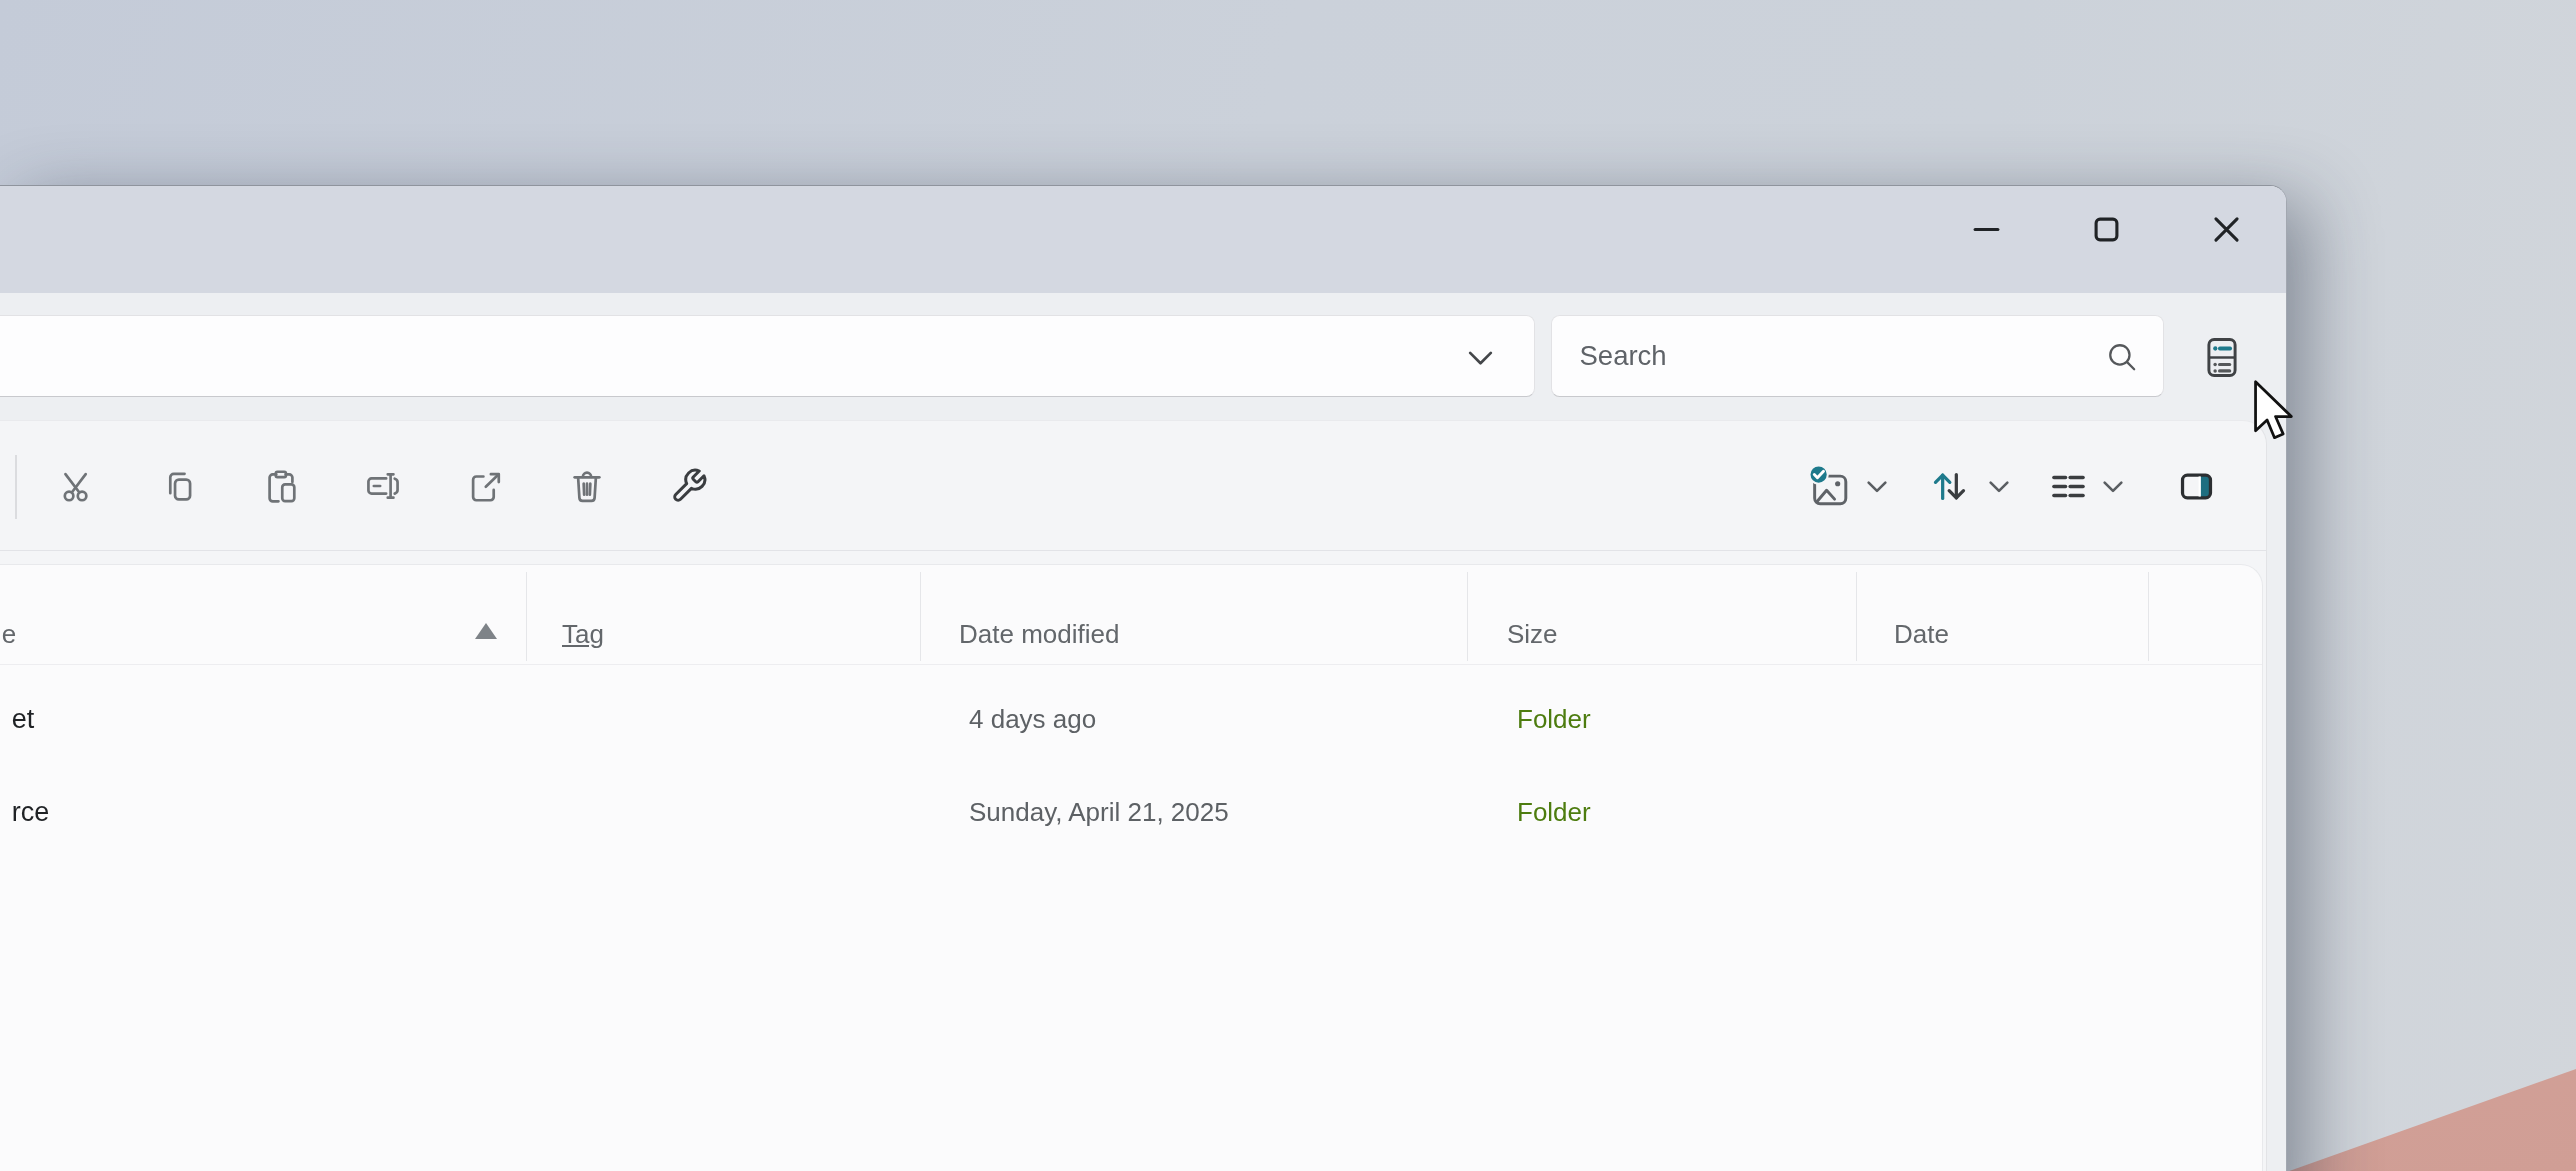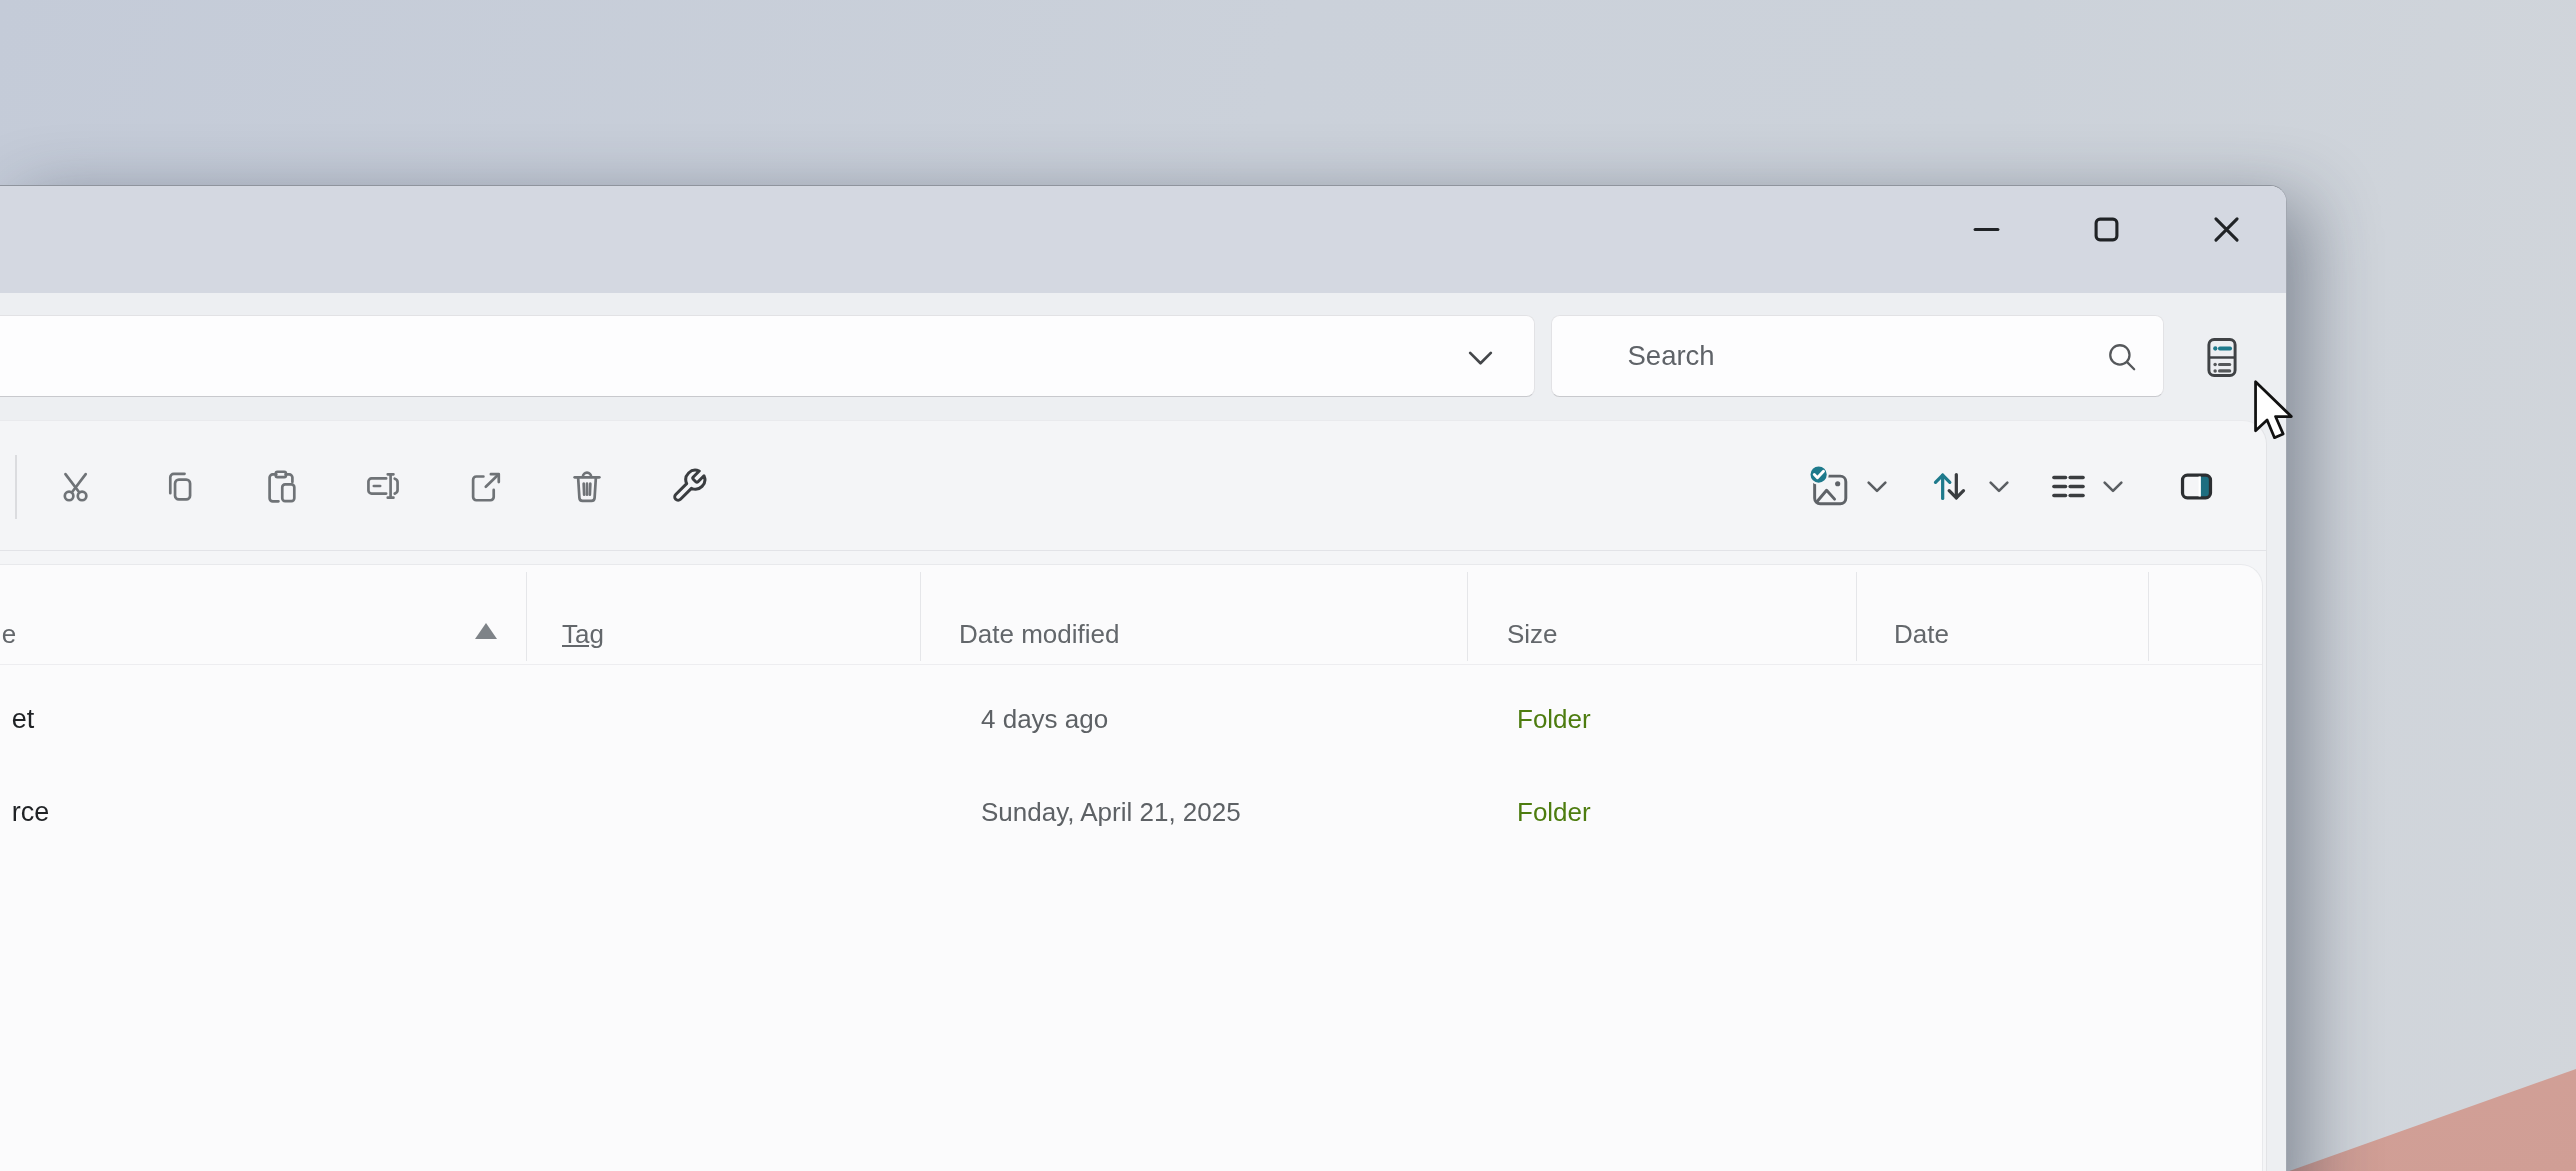--- a/index.html
+++ b/index.html
@@ -33,21 +33,21 @@
   .address-bar {
     position:absolute; left:-34px; top:22px; width:1569px; height:82px;
     background:#fdfdfe; border:0.9px solid #e2e2e5; border-bottom-color:#c8c9cd; border-radius:8.6px;
   }
   .address-input { position:absolute; left:26px; right:94px; top:0; height:100%; border:none; outline:none; background:transparent; font-size:27.5px; color:#3c4043; font-family:inherit; }
   .address-chevron { position:absolute; right:39px; top:29px; }
   .search-box {
     position:absolute; left:1551px; top:22px; width:613px; height:82px;
     background:#fdfdfe; border:0.9px solid #e2e2e5; border-bottom-color:#c8c9cd; border-radius:8.6px;
   }
-  .search-input { position:absolute; left:27.5px; top:0; height:100%; width:481px; border:none; outline:none; background:transparent; font-size:27.5px; color:#404040; font-family:inherit;margin-left:48px; }
+  .search-input { position:absolute; left:27.5px; top:0; height:100%; width:481px; border:none; outline:none; background:transparent; font-size:27.5px; color:#404040; font-family:inherit; }
   .search-input::placeholder { color:#5f6368; opacity:1; }
   .search-mag { position:absolute; right:24px; top:24px; }
   .status-btn { position:absolute; left:2192px; top:34px; width:60px; height:60px; display:flex; align-items:center; justify-content:center; cursor:default; }
   
   .content-panel {
     position:absolute; left:0; top:234px; right:19px; bottom:0;
     background:#f4f5f7; border-top-right-radius:24px;
     border-top:0.9px solid #e9eaed; border-right:0.9px solid #e2e3e6;
   }
   .toolbar-sep-left { position:absolute; left:14.6px; top:34px; width:2.6px; height:64px; background:#dbdcdf; }
@@ -64,21 +64,21 @@
   }
   .col-divider { position:absolute; top:6.9px; height:89px; width:0.9px; background:#e5e6e9; }
   .hdr-label { position:absolute; top:54px; font-size:26px; color:#63676b; white-space:nowrap; }
   .sort-triangle { position:absolute; left:475px; top:58px; width:0; height:0;
     border-left:11px solid transparent; border-right:11px solid transparent; border-bottom:16.3px solid #7e8388; }
   .hdr-bottom { position:absolute; left:0; right:0; top:99px; height:0.9px; background:#ededf0; }
   .file-row { position:absolute; left:10px; right:0; height:93px; }
   .row-1 { top:107px; } .row-2 { top:200px; }
   .cell { position:absolute; top:50%; transform:translateY(-50%); white-space:nowrap; }
   .cell-name { left:1.7px; font-size:27px; color:#1f2225; }
-  .cell-date { left:959px; font-size:26px; color:#5d6165;margin-left:12px; }
+  .cell-date { left:959px; font-size:26px; color:#5d6165; }
   .cell-type { left:1507px; font-size:26px; color:#4d7c0f; }
   .cursor { position:absolute; left:2252px; top:380px; z-index:50; }
   svg { display:block; }
 </style>
 </head>
 <body>
 
 <div class="screen">
   <div class="pink-wedge"></div>
 

